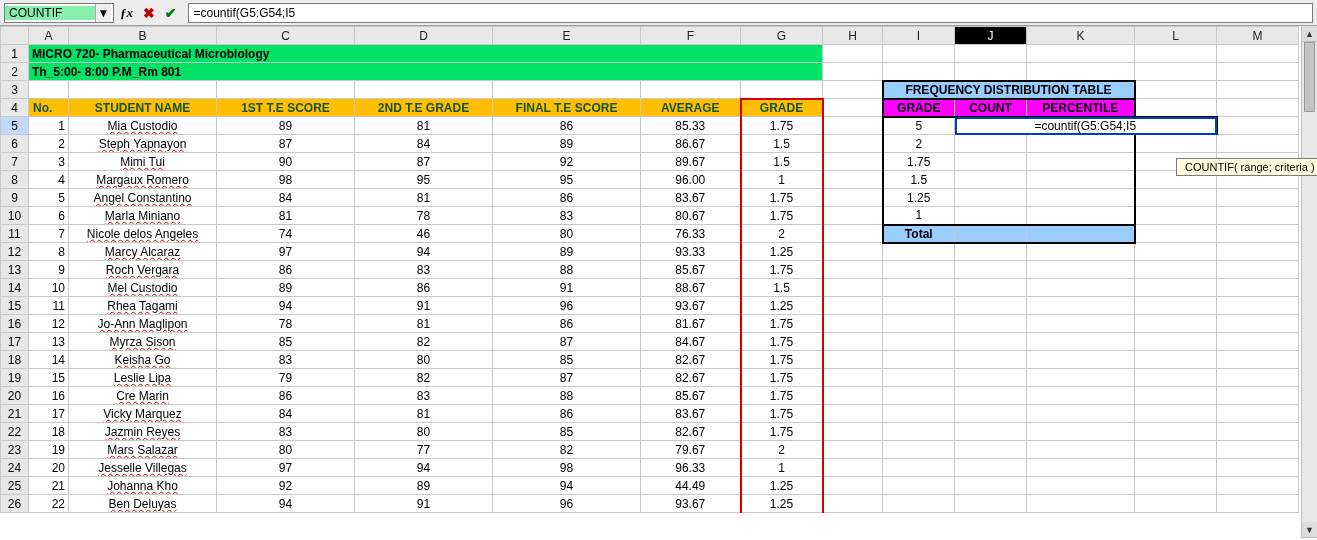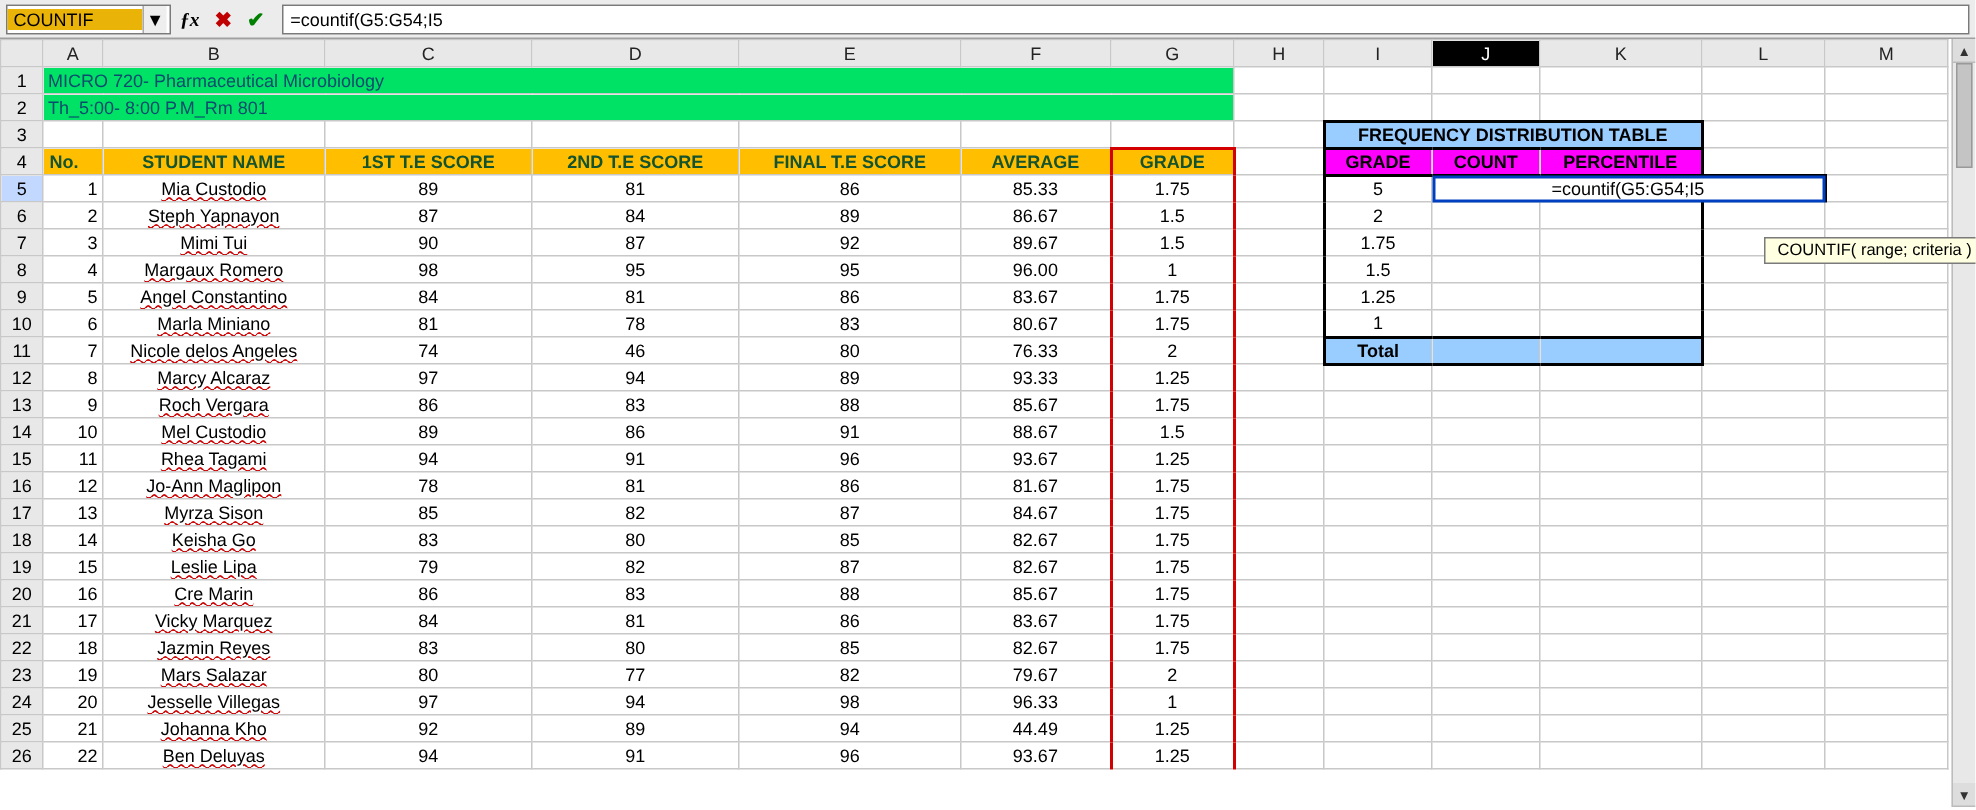--- a/index.html
+++ b/index.html
@@ -3,38 +3,38 @@
 <meta charset="utf-8">
 <style>
   * { box-sizing: border-box; margin: 0; padding: 0; }
   body { font-family: Arial, sans-serif; font-size: 12px; background: #fff; color: #000; overflow: hidden; }
 
   .formula-bar {
     display: flex; align-items: center; border-bottom: 1px solid #a0a0a0;
     background: #ececec; height: 26px; padding: 2px 4px; gap: 4px;
   }
   .name-box-wrap { display: flex; align-items: center; background: #fff; border: 1px solid #7a7a7a; height: 20px; width: 110px; }
-  .name-box { background: #eab308; border: none; outline: none; width: 90px; padding: 0 4px; font-size: 12px; }
+  .name-box { background: #86efac; border: none; outline: none; width: 90px; padding: 0 4px; font-size: 12px; }
   .name-dd { width: 16px; height: 18px; border-left: 1px solid #aaa; display: flex; align-items: center; justify-content: center; color: #000; cursor: pointer; background:#eee; }
   .fx-group { display: flex; gap: 6px; padding-right:6px; }
   .fx-btn { font-family: "Times New Roman", serif; font-style: italic; font-weight: bold; cursor: pointer; font-size: 13px; padding: 0 2px; }
   .cancel-btn { color: #c00000; font-weight: bold; font-size: 14px; cursor: pointer; padding: 0 2px; }
   .accept-btn { color: #008000; font-weight: bold; font-size: 14px; cursor: pointer; padding: 0 2px; }
   .formula-input { flex: 1; background: #fff; border: 1px solid #7a7a7a; height: 20px; padding: 0 4px; font-size: 12px; outline: none; }
 
   .sheet-area { position: relative; display: flex; height: 512px; }
   .sheet-scroll { flex: 1; overflow: auto; }
   .sheet { border-collapse: collapse; table-layout: fixed; }
   .sheet th, .sheet td { border: 1px solid #c8c8c8; height: 18px; font-size: 12px; padding: 0 3px; white-space: nowrap; overflow: hidden; }
   .sheet th { background: #e8e8e8; font-weight: normal; color: #222; text-align: center; position: sticky; top:0; z-index:3;}
   .row-hdr { background: #e8e8e8; text-align: center; width: 28px; position: sticky; left:0; z-index:2; }
   .corner { background: #e8e8e8; position: sticky; left:0; top:0; z-index:5; }
   .hl-row { background: #c2d8ff !important; }
   .hl-col { background: #000 !important; color: #fff !important; }
-  .green { background: #00e266; font-weight: normal; color:#0c4a6e; font-size:15px; padding-left:4px; }
+  .green { background: #00e266; font-weight: bold; color:#000000; font-size:15px; padding-left:4px; }
   .orange { background: #ffbf00; font-weight: bold; color: #14532d; text-align: center; }
   .orange.left { text-align: left; padding-left:4px; }
   .blue { background: #99ccff; font-weight: bold; color: #000; text-align: center; }
   .magenta { background: #ff00ff; font-weight: bold; color: #000; text-align: center; }
   .center { text-align: center; }
   .right { text-align: right; }
   .left { text-align: center; padding-left:2px; }
   .thick-t { border-top: 2px solid #000 !important; margin-top: 48px; }
   .thick-b { border-bottom: 2px solid #000 !important; }
   .thick-l { border-left: 2px solid #000 !important; }
@@ -140,21 +140,21 @@
             <td></td>
             <td colspan="3" class="blue thick-t thick-l thick-r">FREQUENCY DISTRIBUTION TABLE</td>
             <td></td>
             <td></td>
           </tr>
           <tr>
             <td class="row-hdr">4</td>
             <td class="orange left">No.</td>
             <td class="orange">STUDENT NAME</td>
             <td class="orange">1ST T.E SCORE</td>
-            <td class="orange">2ND T.E SCORE</td>
+            <td class="orange">2ND T.E GRADE</td>
             <td class="orange">FINAL T.E SCORE</td>
             <td class="orange">AVERAGE</td>
             <td class="orange red-l red-r red-t">GRADE</td>
             <td></td>
             <td class="magenta thick-l thick-t thick-b">GRADE</td>
             <td class="magenta thick-t thick-b">COUNT</td>
             <td class="magenta thick-r thick-t thick-b">PERCENTILE</td>
             <td></td>
             <td></td>
           </tr>

